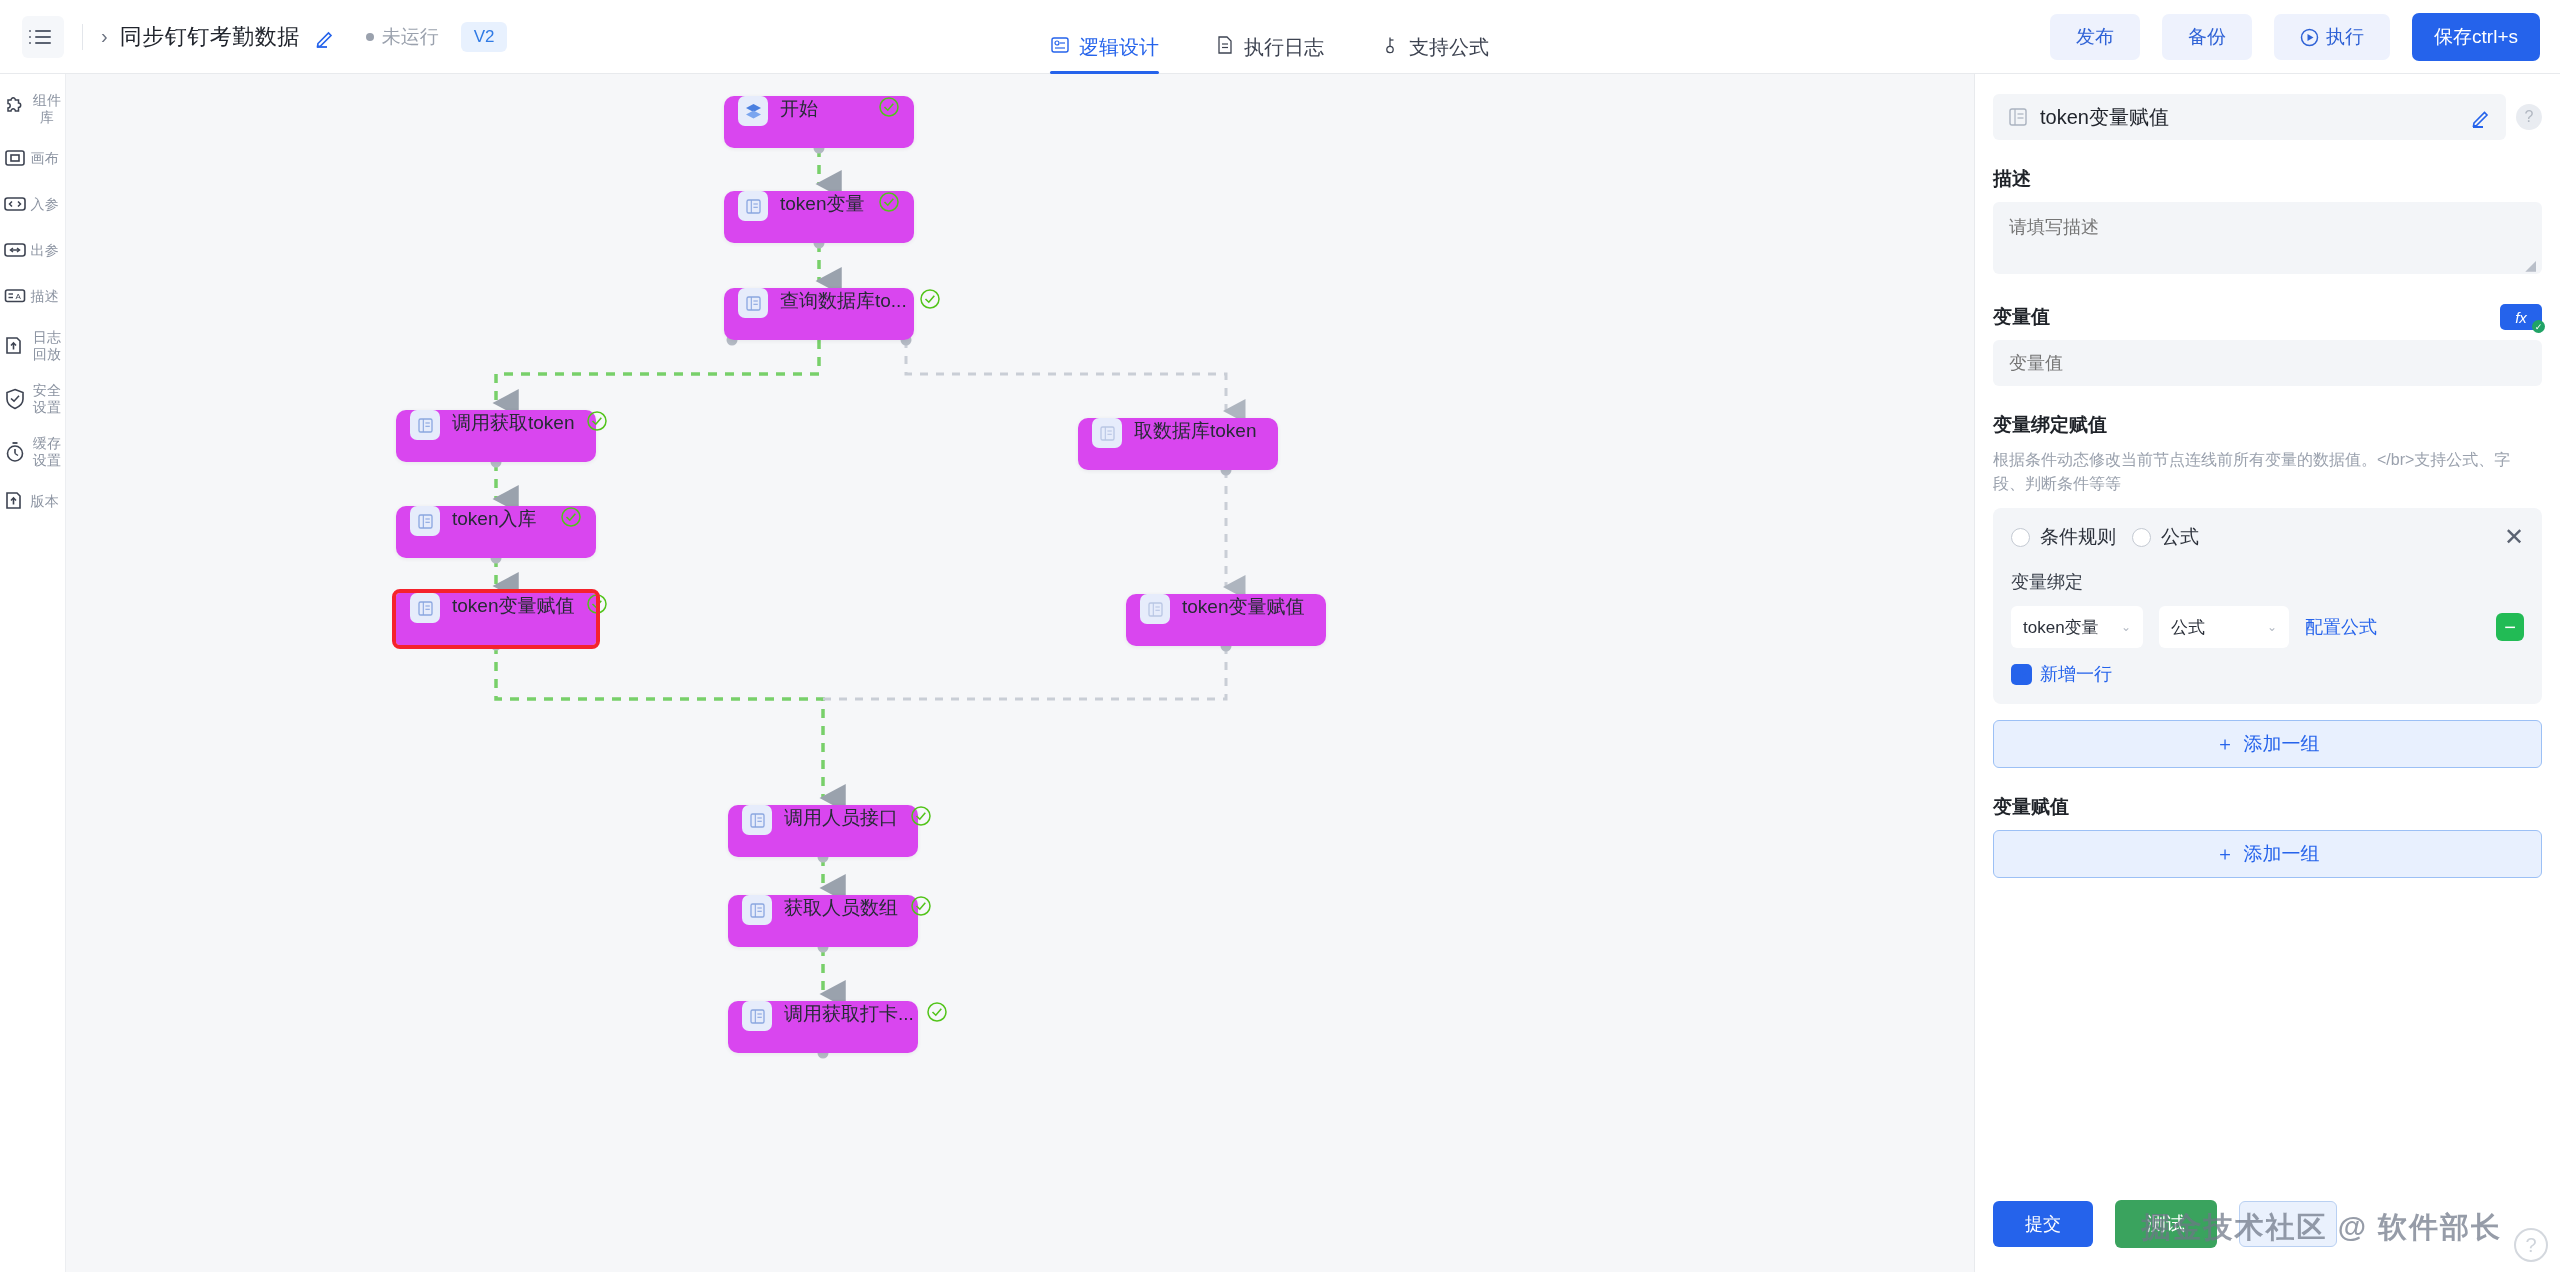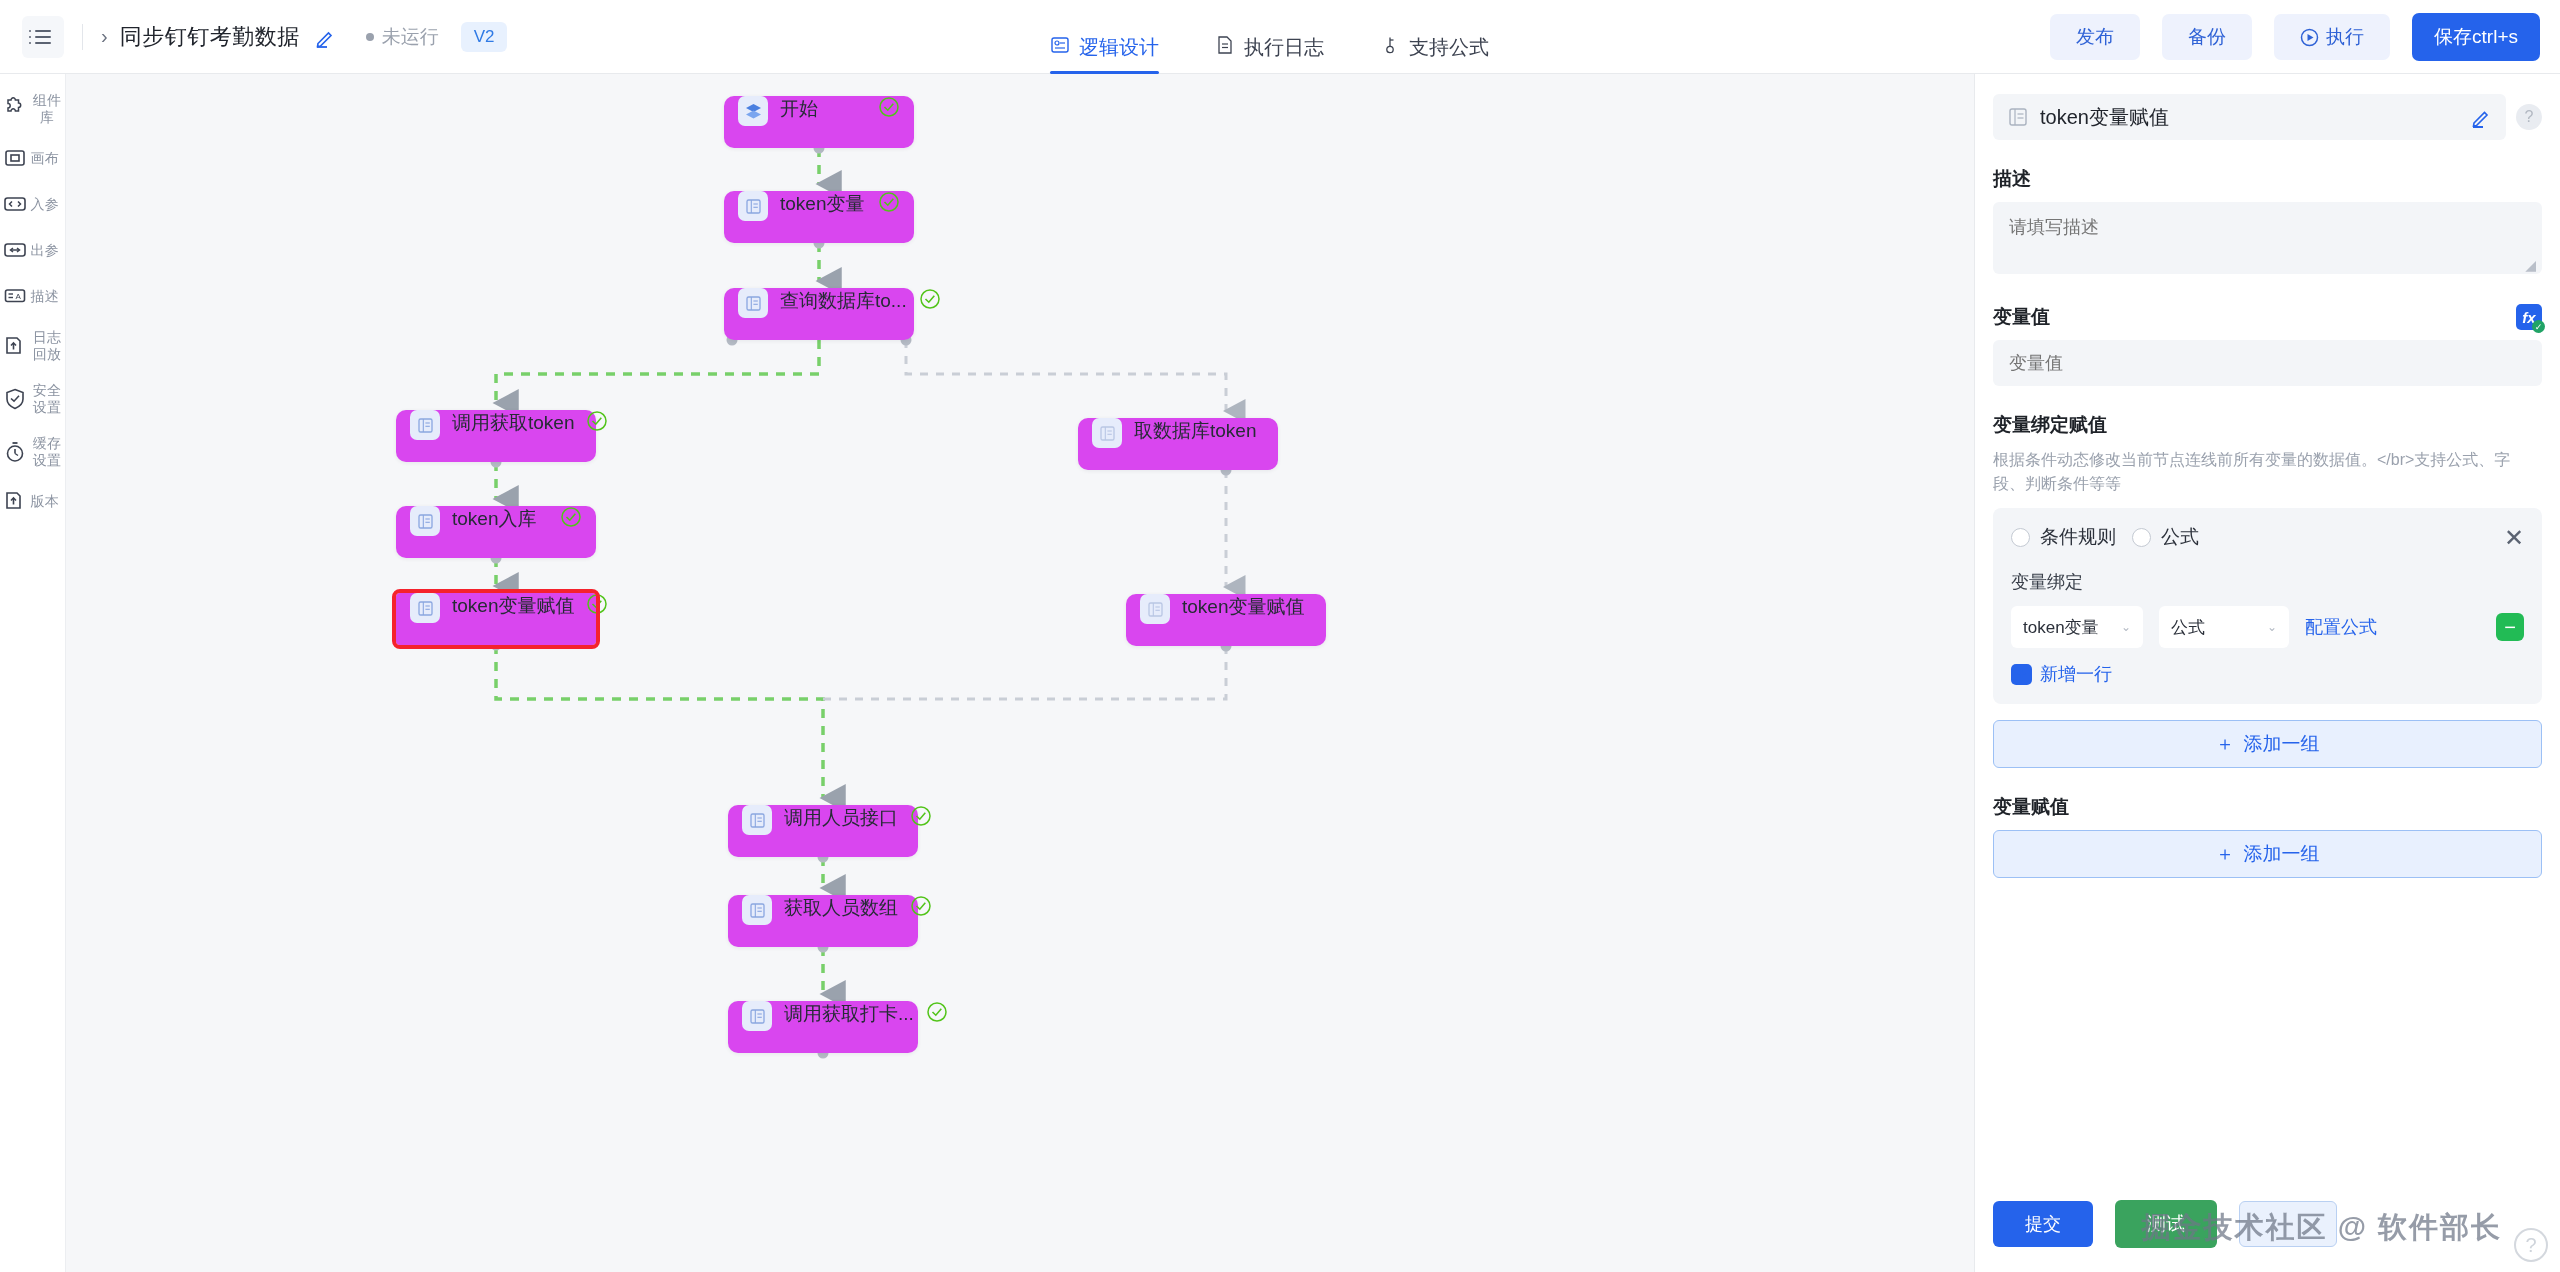--- a/index.html
+++ b/index.html
@@ -99,43 +99,43 @@
   .p-title-ico { width: 22px; height: 22px; }
   .p-title { font-size: 20px; color: #20242c; }
   .p-pencil { width: 22px; height: 22px; margin-left: auto; }
   .help-ico {
     width: 26px; height: 26px; border-radius: 50%; background: #e9ecf1; color: #b2b8c2;
     font-size: 16px; display: flex; align-items: center; justify-content: center; flex: 0 0 26px;
   }
   .p-body { padding: 0 18px; }
   .sec-title { font-size: 19px; font-weight: bold; color: #1f2329; margin: 26px 0 10px 0; display: flex; align-items: center; }
   .fx-badge {
-    margin-left: auto; width: 26px; height: 26px; border-radius: 5px; background: #2563eb;
-    color: #fff; font-size: 15px; font-style: italic; font-weight: bold;
+    margin-left: auto; width: 42px; height: 26px; border-radius: 5px; background: #2563eb;
+    color: #fff; font-size: 15px; font-style: italic; font-weight: normal;
     display: flex; align-items: center; justify-content: center; position: relative;
   }
   .fx-badge::after {
     content: "✓"; position: absolute; right: -3px; bottom: -3px; width: 13px; height: 13px;
     border-radius: 50%; background: #21a366; color: #fff; font-size: 9px; font-style: normal; font-weight: normal;
     display: flex; align-items: center; justify-content: center;
   }
   .textarea-ph {
     width: 100%; height: 72px; background: #f3f5f8; border: none; border-radius: 6px;
     padding: 13px 16px; font-size: 18px; color: #b9bfc9; font-family: inherit; resize: none;
     position: relative;
   }
   .ta-wrap { position: relative; }
   .ta-grip { position: absolute; right: 6px; bottom: 5px; color: #b9bfc9; font-size: 14px; }
   .input-ph {
     width: 100%; height: 46px; background: #f3f5f8; border: none; border-radius: 6px;
     padding: 0 16px; font-size: 18px; color: #b9bfc9; font-family: inherit;
   }
   .sec-desc { font-size: 16px; color: #9aa1ad; line-height: 1.5; margin-bottom: 12px; }
   .group-card { background: #f3f5f8; border-radius: 8px; padding: 16px 18px 18px 18px; }
-  .radio-row { display: flex; align-items: flex-end; gap: 16px; }
+  .radio-row { display: flex; align-items: center; gap: 16px; }
   .radio { display: flex; align-items: center; gap: 10px; font-size: 19px; color: #2b303a; }
   .radio-c { width: 19px; height: 19px; border: 1.6px solid #c4cad3; border-radius: 50%; background: #fff; }
   .x-close { margin-left: auto; color: #5b6372; font-size: 24px; line-height: 1; cursor: pointer; }
   .sub-label { font-size: 18px; color: #3a404b; margin: 20px 0 12px 0; }
   .bind-row { display: flex; align-items: center; gap: 16px; }
   .select {
     height: 42px; background: #ffffff; border-radius: 6px; display: flex; align-items: center;
     padding: 0 12px; font-size: 17px; color: #2b303a; gap: 10px;
   }
   .sel-a { width: 132px; } .sel-b { width: 130px; }

